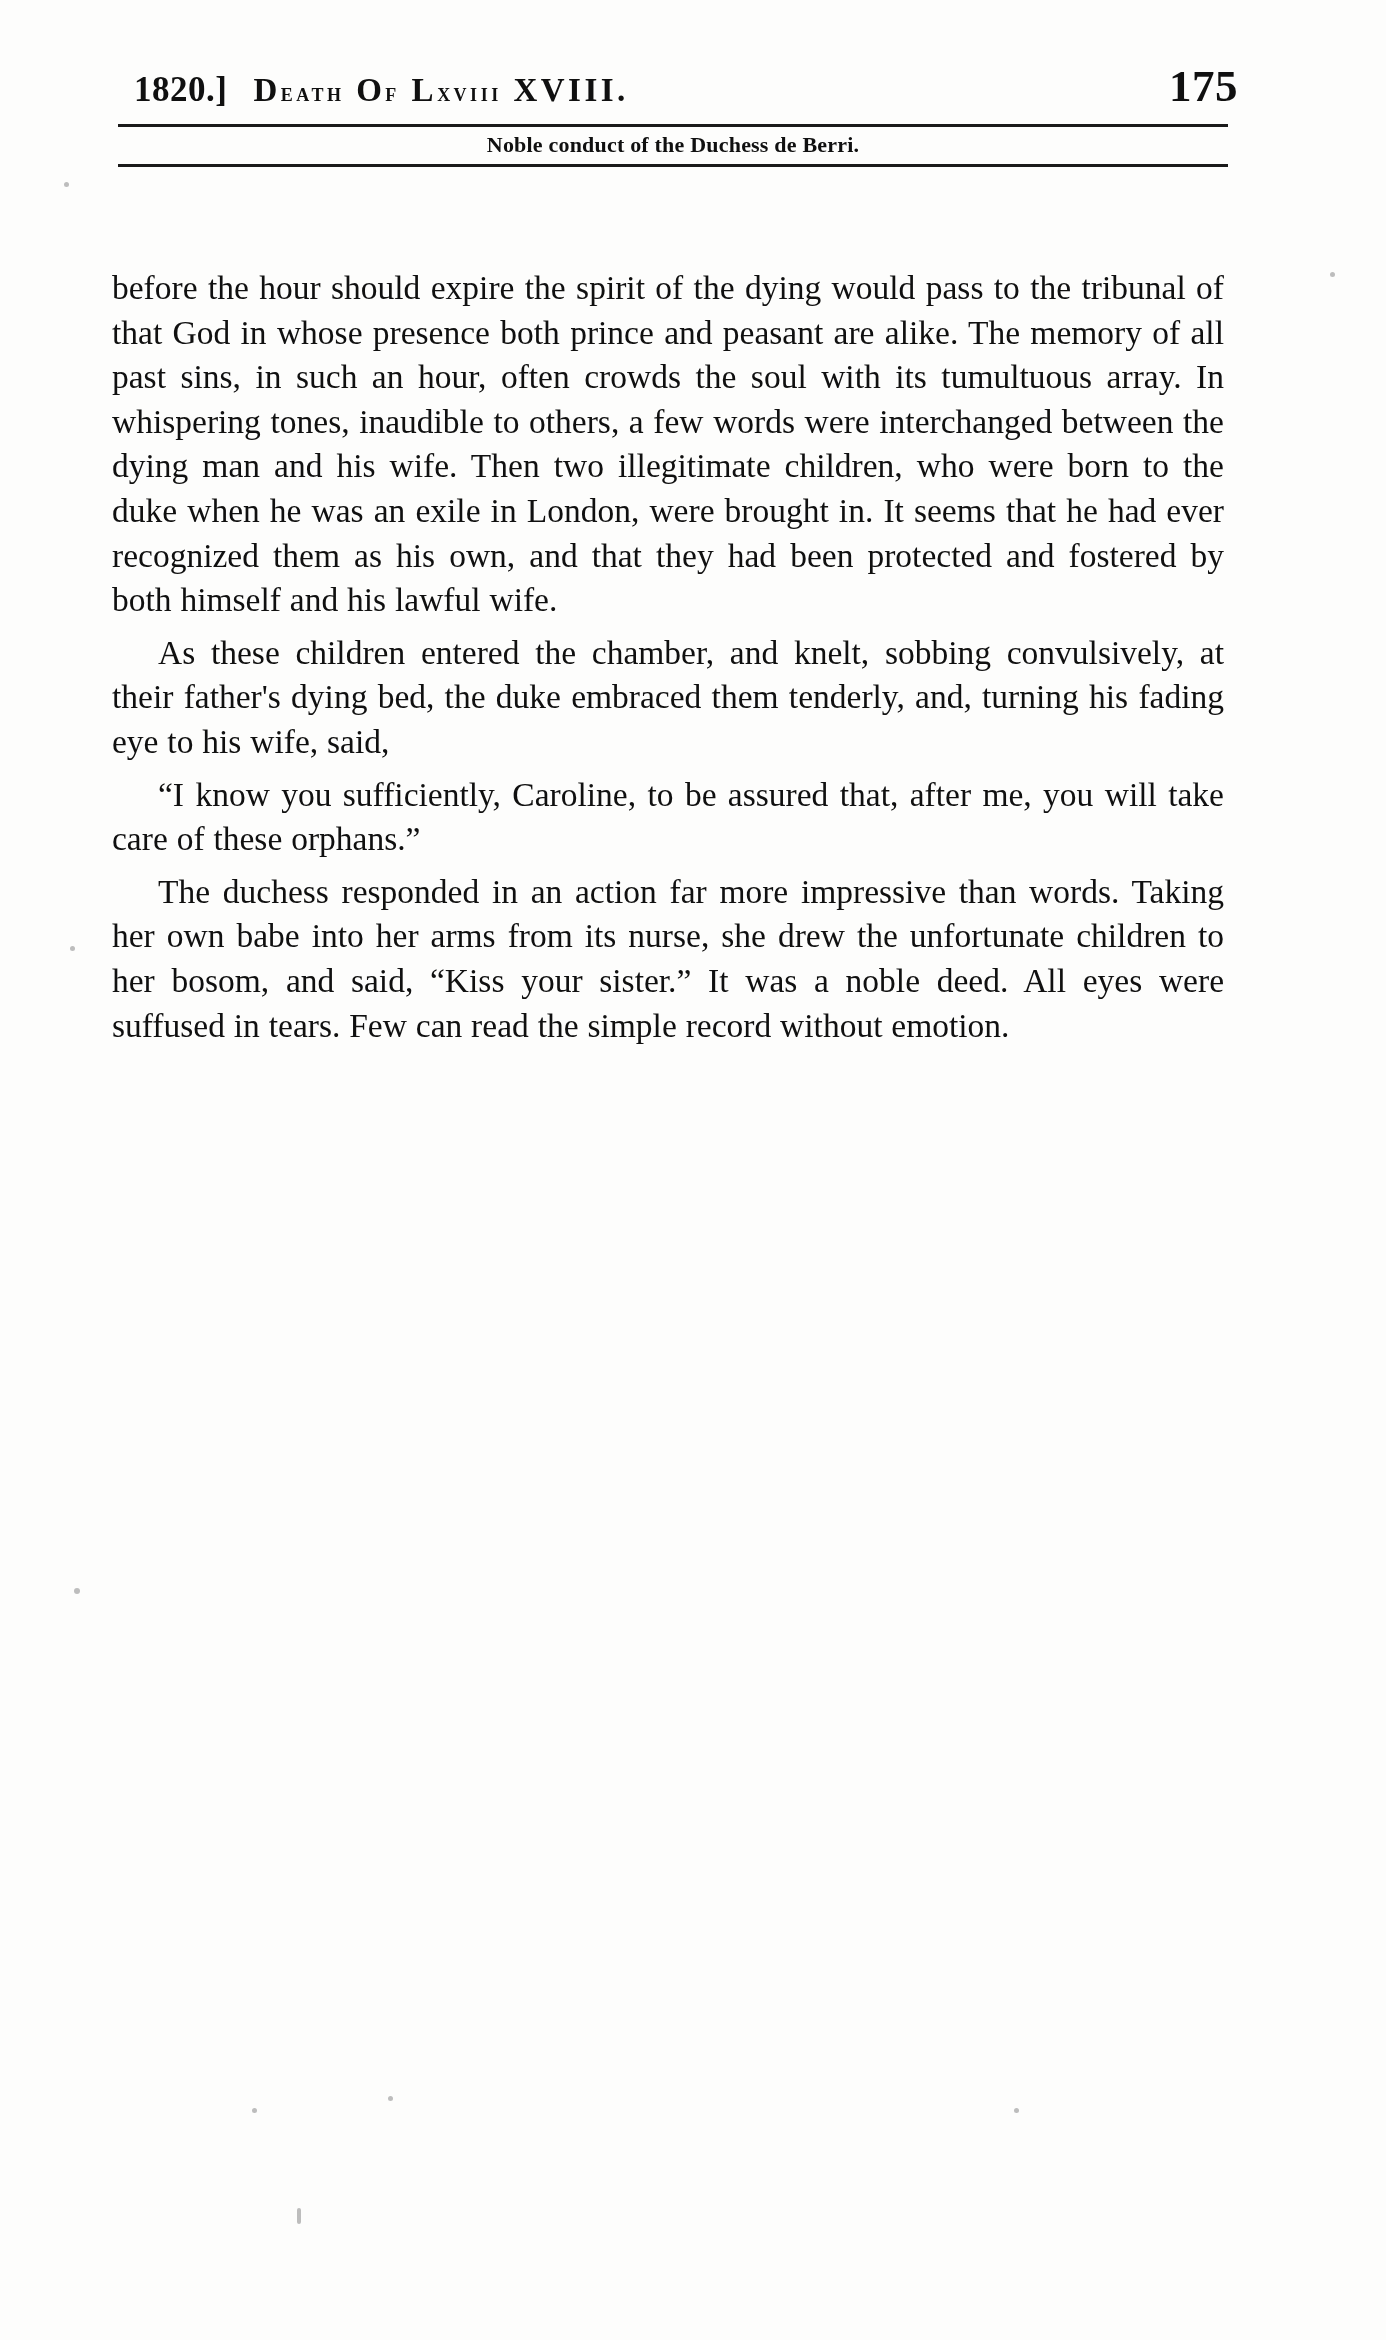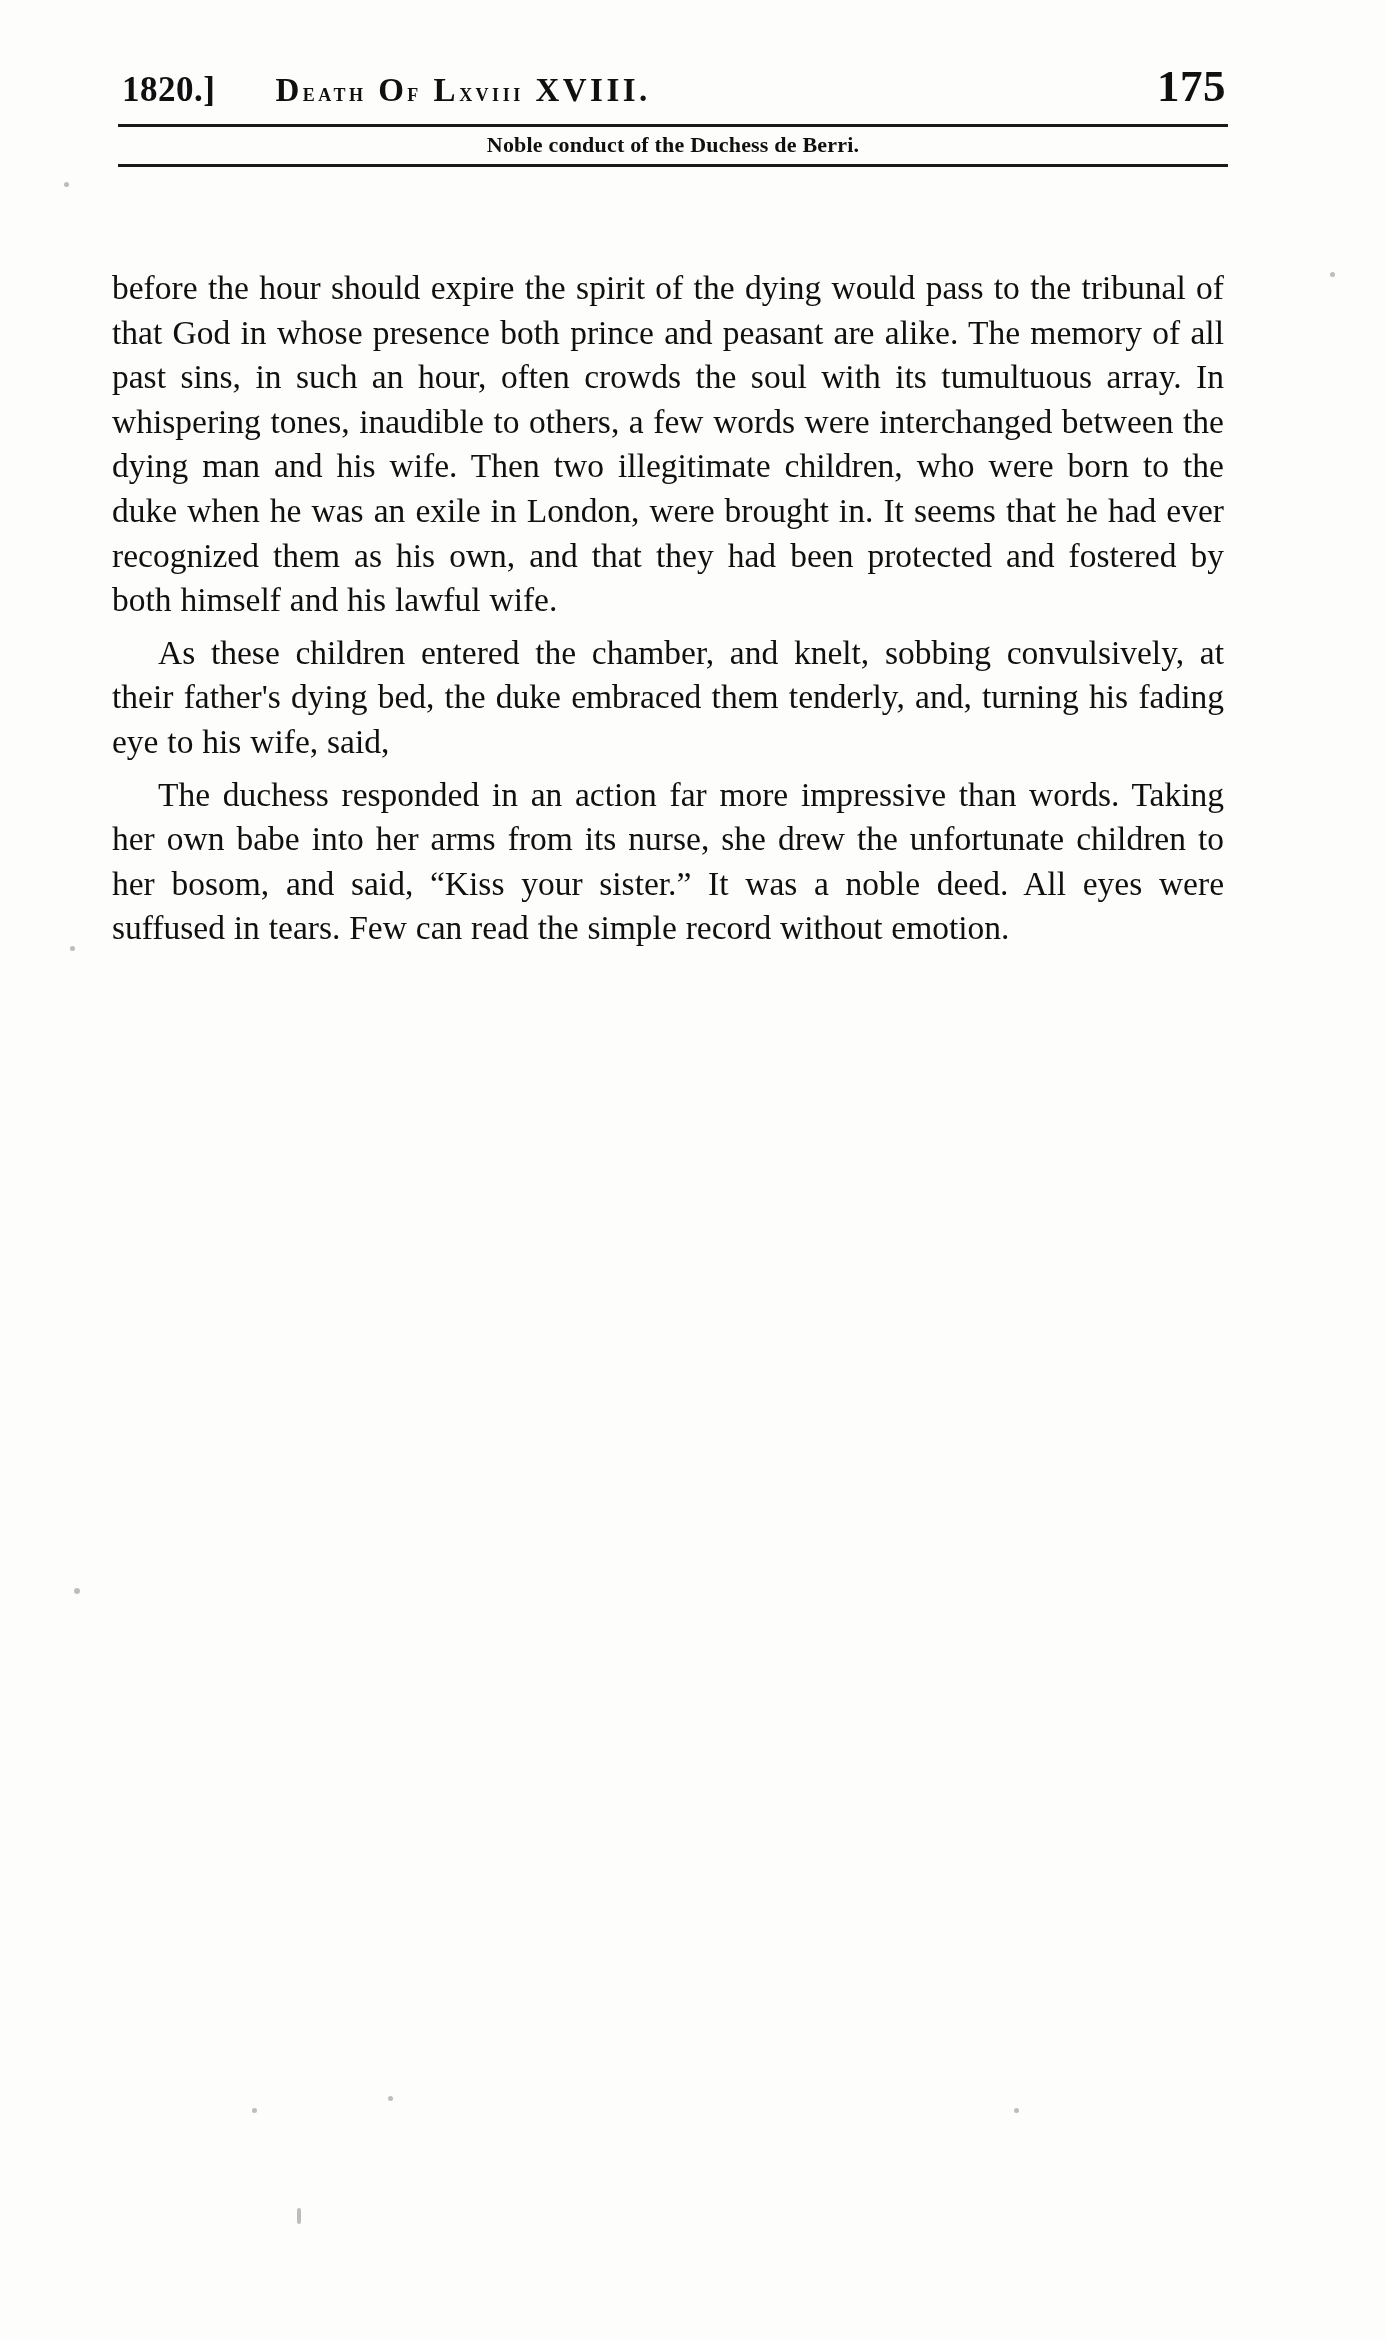--- a/index.html
+++ b/index.html
@@ -18,27 +18,26 @@
   .page {
     position: absolute;
     left: 0; top: 0;
     width: 1386px;
     height: 2340px;
     background: #fdfdfc;
   }
   
   .header {
     position: absolute;
-    left: 122px;
+    left: 134px;
     top: 60px;
     width: 1110px;
     display: flex;
     align-items: baseline;
     justify-content: space-between;
-    gap: 34px;
   }
   .header-year {
     font-size: 35px;
     font-weight: 700;
     letter-spacing: 0.5px;
     white-space: nowrap;
   }
   .header-title {
     font-size: 33px;
     font-weight: 700;
@@ -118,20 +117,21 @@
     <span class="header-page">175</span>
   </div>
 
   <div class="rule rule-top"></div>
   <div class="subhead">Noble conduct of the Duchess de Berri.</div>
   <div class="rule rule-bot"></div>
 
   <div class="body-text">
     <p>before the hour should expire the spirit of the dying would pass to the tribunal of that God in whose presence both prince and peasant are alike.   The memory of all past sins, in such an hour, often crowds the soul with its tumultuous array.   In whispering tones, inaudible to others, a few words were interchanged between the dying man and his wife.   Then two illegitimate children, who were born to the duke when he was an exile in London, were brought in.   It seems that he had ever recognized them as his own, and that they had been protected and fostered by both himself and his lawful wife.</p>
     <p class="indent">As these children entered the chamber, and knelt, sobbing convulsively, at their father's dying bed, the duke embraced them tenderly, and, turning his fading eye to his wife, said,</p>
+    <p class="indent">“I know you sufficiently, Caroline, to be assured that, after me, you will take care of these orphans.”</p>
     <p class="indent">The duchess responded in an action far more impressive than words.   Taking her own babe into her arms from its nurse, she drew the unfortunate children to her bosom, and said, “Kiss your sister.”   It was a noble deed.   All eyes were suffused in tears.   Few can read the simple record without emotion.</p>
   </div>
 
   <div class="speck" style="left:64px; top:182px; width:5px; height:5px;"></div>
   <div class="speck" style="left:1330px; top:272px; width:5px; height:5px;"></div>
   <div class="speck" style="left:70px; top:946px; width:5px; height:5px;"></div>
   <div class="speck" style="left:74px; top:1588px; width:6px; height:6px;"></div>
   <div class="speck" style="left:252px; top:2108px; width:5px; height:5px;"></div>
   <div class="speck" style="left:388px; top:2096px; width:5px; height:5px;"></div>
   <div class="speck" style="left:1014px; top:2108px; width:5px; height:5px;"></div>

